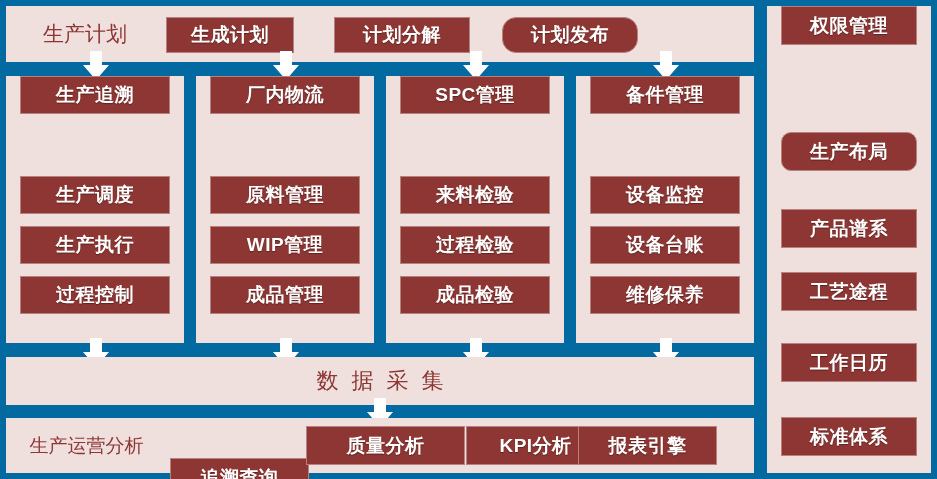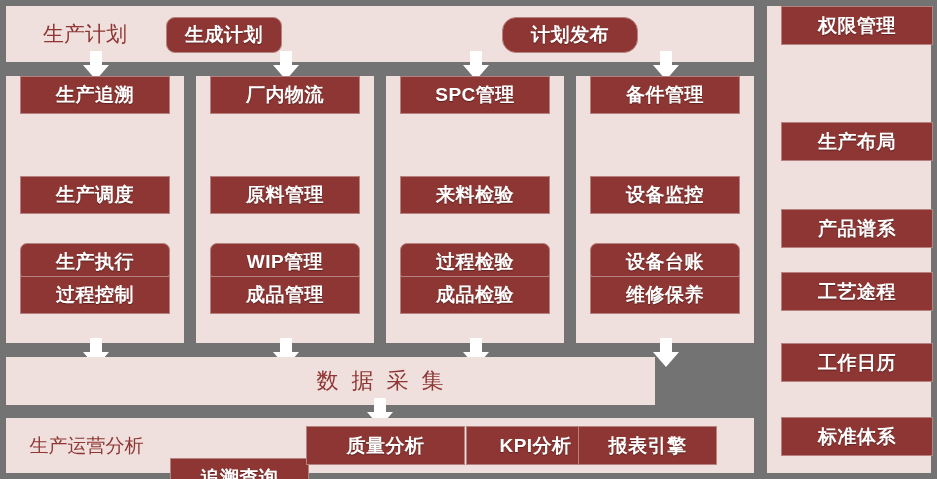--- a/index.html
+++ b/index.html
@@ -11,21 +11,21 @@
     width: 937px;
     height: 479px;
     font-family: "Liberation Sans", "DejaVu Sans", sans-serif;
     overflow: hidden;
   }
 
   #root {
     position: relative;
     width: 937px;
     height: 479px;
-    background: #737373;
+    background: #0369a1;
   }
 
   
   .panel {
     position: absolute;
     background: #efdfdd;
     box-sizing: border-box;
   }
 
   
@@ -67,21 +67,21 @@
     width: 130px;
     height: 56px;
     font-size: 21px;
   }
   #top-bar .btn {
     position: absolute;
     top: 11px;
     height: 36px;
     font-size: 19px;
   }
-  .tb1 { left: 160px;  width: 116px; border-radius: 9px; }
+  .tb1 { left: 160px;  width: 128px; }
   .tb2 { left: 328px;  width: 136px; }
   .tb3 { left: 496px;  width: 136px; border-radius: 14px; }
 
   
   .col {
     top: 76px;
     width: 178px;
     height: 267px;
   }
   #col-0 { left: 6px; }
@@ -99,28 +99,28 @@
   }
   .col .btn {
     position: absolute;
     left: 14px;
     width: 150px;
     height: 38px;
     font-size: 19px;
   }
   .col .btn:nth-of-type(1) { top: 50px; }
   .col .btn:nth-of-type(2) { top: 100px; }
-  .col .btn:nth-of-type(3) { top: 167px; border-radius: 7px; }
+  .col .btn:nth-of-type(3) { top: 150px; }
   .col .btn:nth-of-type(4) { top: 200px; }
 
   
   #data-bar {
     left: 6px;
     top: 357px;
-    width: 649px;
+    width: 748px;
     height: 48px;
   }
   #data-bar .head {
     position: absolute;
     left: 0;
     top: 0;
     width: 748px;
     height: 48px;
     font-size: 22px;
     letter-spacing: 13px;
@@ -164,27 +164,27 @@
     position: absolute;
     left: 0;
     top: 4px;
     width: 164px;
     height: 38px;
     font-size: 20px;
   }
   #sidebar .btn {
     position: absolute;
     left: 14px;
-    width: 152px;
+    width: 136px;
     height: 39px;
     font-size: 19px;
     text-align: center;
   }
   #sidebar .btn:nth-of-type(1) { top: 49px; }
-  #sidebar .btn:nth-of-type(2) { top: 116px; }
+  #sidebar .btn:nth-of-type(2) { top: 126px; border-radius: 10px; }
   #sidebar .btn:nth-of-type(3) { top: 203px; }
   #sidebar .btn:nth-of-type(4) { top: 266px; }
   #sidebar .btn:nth-of-type(5) { top: 337px; }
   #sidebar .btn:nth-of-type(6) { top: 411px; }
 
   
   .arrow {
     position: absolute;
     width: 28px;
     height: 30px;
@@ -210,20 +210,21 @@
   #ar-d { left: 366px; top: 398px; }
 </style>
 </head>
 <body>
 
 <div id="root">
 
   <div class="panel" id="top-bar">
     <div class="head">生产计划</div>
     <div class="btn tb1">生成计划</div>
+    <div class="btn tb2">计划分解</div>
     <div class="btn tb3">计划发布</div>
   </div>
 
   <div class="arrow ar-top" id="ar-t0">
     <svg width="28" height="30" viewBox="0 0 28 30">
         <polygon points="8,0 20,0 20,14 27,14 14,29 1,14 8,14" fill="#ffffff"></polygon>
       </svg>
   </div>
   <div class="arrow ar-top" id="ar-t1">
     <svg width="28" height="30" viewBox="0 0 28 30">

